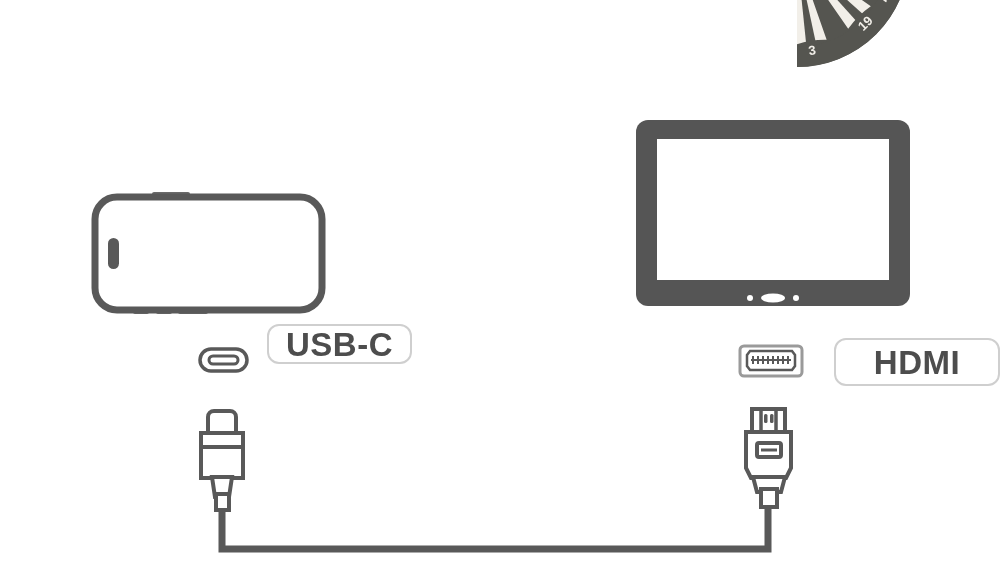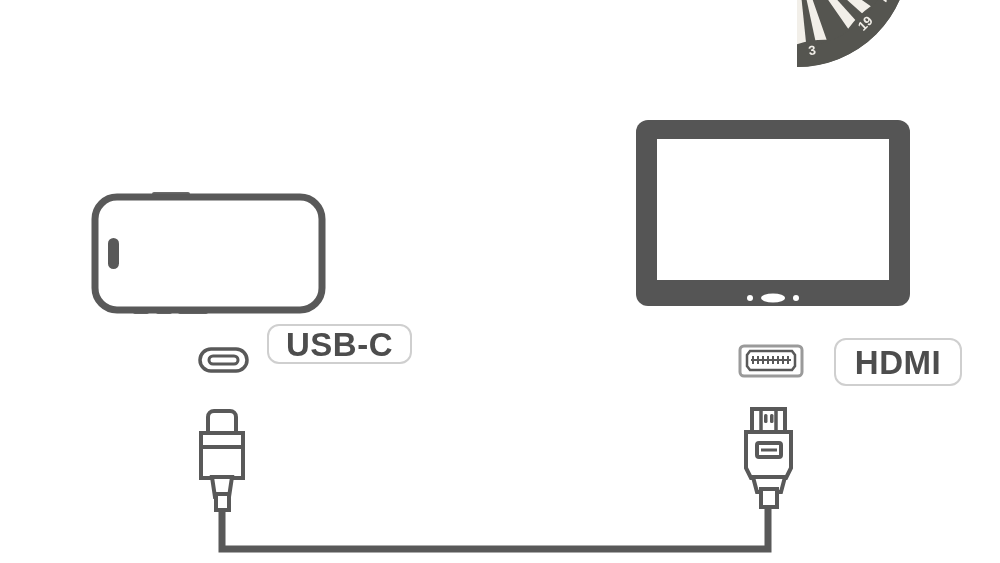--- a/index.html
+++ b/index.html
@@ -39,21 +39,21 @@
     position: absolute;
     border: 2px solid #cfcfcf;
     border-radius: 12px;
     background: #ffffff;
     display: flex;
     align-items: center;
     justify-content: center;
     box-sizing: border-box;
   }
   #usbc-label-box { left: 267px; top: 324px; width: 145px; height: 40px; }
-  #hdmi-label-box { left: 834px; top: 338px; width: 128px; height: 48px; }
+  #hdmi-label-box { left: 834px; top: 338px; width: 166px; height: 48px; }
 </style>
 </head>
 <body>
 
 <div id="stage">
 
   <svg class="layer" viewBox="0 0 1000 563" width="1000" height="563">
     <defs>
       <clipPath id="boardClip">
         <rect x="0" y="0" width="1000" height="563"></rect>

